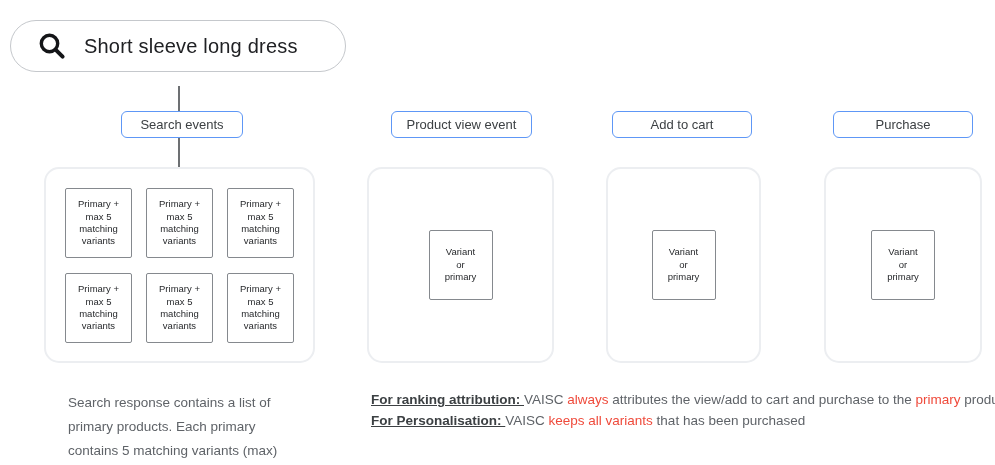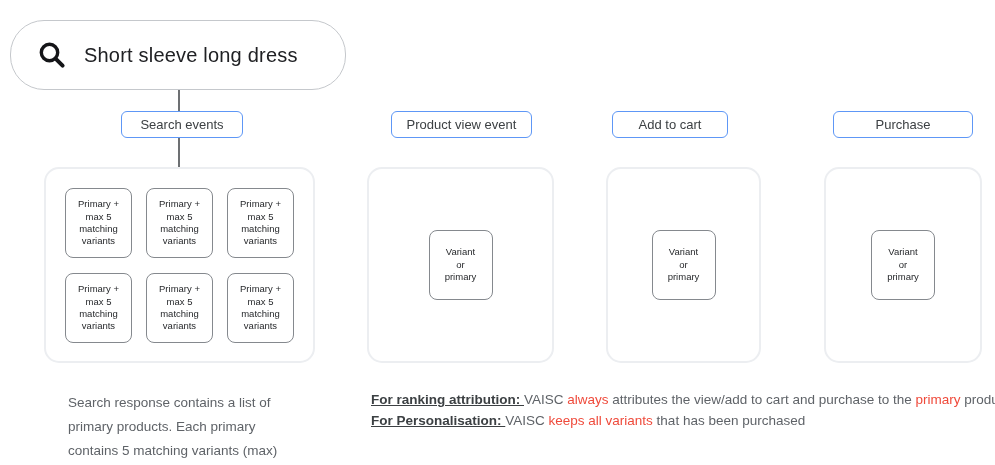--- a/index.html
+++ b/index.html
@@ -3,21 +3,21 @@
 <meta charset="utf-8">
 <style>
   html,body{margin:0;padding:0;background:#ffffff;}
   .canvas{
     position:relative;width:995px;height:465px;background:#ffffff;overflow:hidden;
     font-family:"Liberation Sans","DejaVu Sans",sans-serif;
   }
 
   
   .search-pill{
-    position:absolute;left:10px;top:20px;width:336px;height:70px;
+    position:absolute;left:10px;top:20px;width:336px;height:52px;
     border:1.5px solid #c5c8cc;border-radius:34px;background:#fff;
     display:flex;align-items:center;padding-left:26px;box-sizing:border-box;gap:17px;
     z-index:3;
   }
   .search-pill .q{
     font-size:20px;color:#202124;letter-spacing:.2px;white-space:nowrap;
   }
   .search-icon{width:30px;height:30px;flex:0 0 auto;display:block;}
 
   
@@ -27,40 +27,40 @@
 
   
   .event-label{
     position:absolute;top:111px;height:27px;box-sizing:border-box;
     border:1.5px solid #5e97f6;border-radius:6px;background:#fff;
     display:flex;align-items:center;justify-content:center;
     font-size:13px;color:#3c4043;z-index:2;white-space:nowrap;
   }
   .lbl-search{left:121px;width:122px;}
   .lbl-view{left:391px;width:141px;}
-  .lbl-cart{left:612px;width:116px;}
+  .lbl-cart{left:612px;width:140px;}
   .lbl-purchase{left:833px;width:140px;}
 
   
   .container{
     position:absolute;top:167px;height:196px;box-sizing:border-box;background:#fff;
     border:2.5px solid #eceef1;border-radius:15px;z-index:1;
   }
   .cont-search{left:44px;width:271px;
     display:grid;grid-template-columns:repeat(3,67px);grid-auto-rows:70px;
     column-gap:14px;row-gap:15px;padding:19px 0 0 19px;
   }
   .cont-view{left:367px;width:187px;}
   .cont-cart{left:606px;width:155px;}
   .cont-purchase{left:824px;width:158px;}
   .cont-center{display:flex;align-items:center;justify-content:center;}
 
   
   .pbox{
-    box-sizing:border-box;border:1.3px solid #85898e;border-radius:8px;background:#fff;
+    box-sizing:border-box;border:1.3px solid #85898e;border-radius:2px;background:#fff;
     display:flex;align-items:center;justify-content:center;text-align:center;
     font-size:9.5px;line-height:1.3;color:#27292c;white-space:pre-line;
   }
   .vbox{width:64px;height:70px;}
 
   
   .note-left{
     position:absolute;left:68px;top:391px;width:300px;
     font-size:13.5px;line-height:24px;color:#5f6368;white-space:pre-line;
   }

